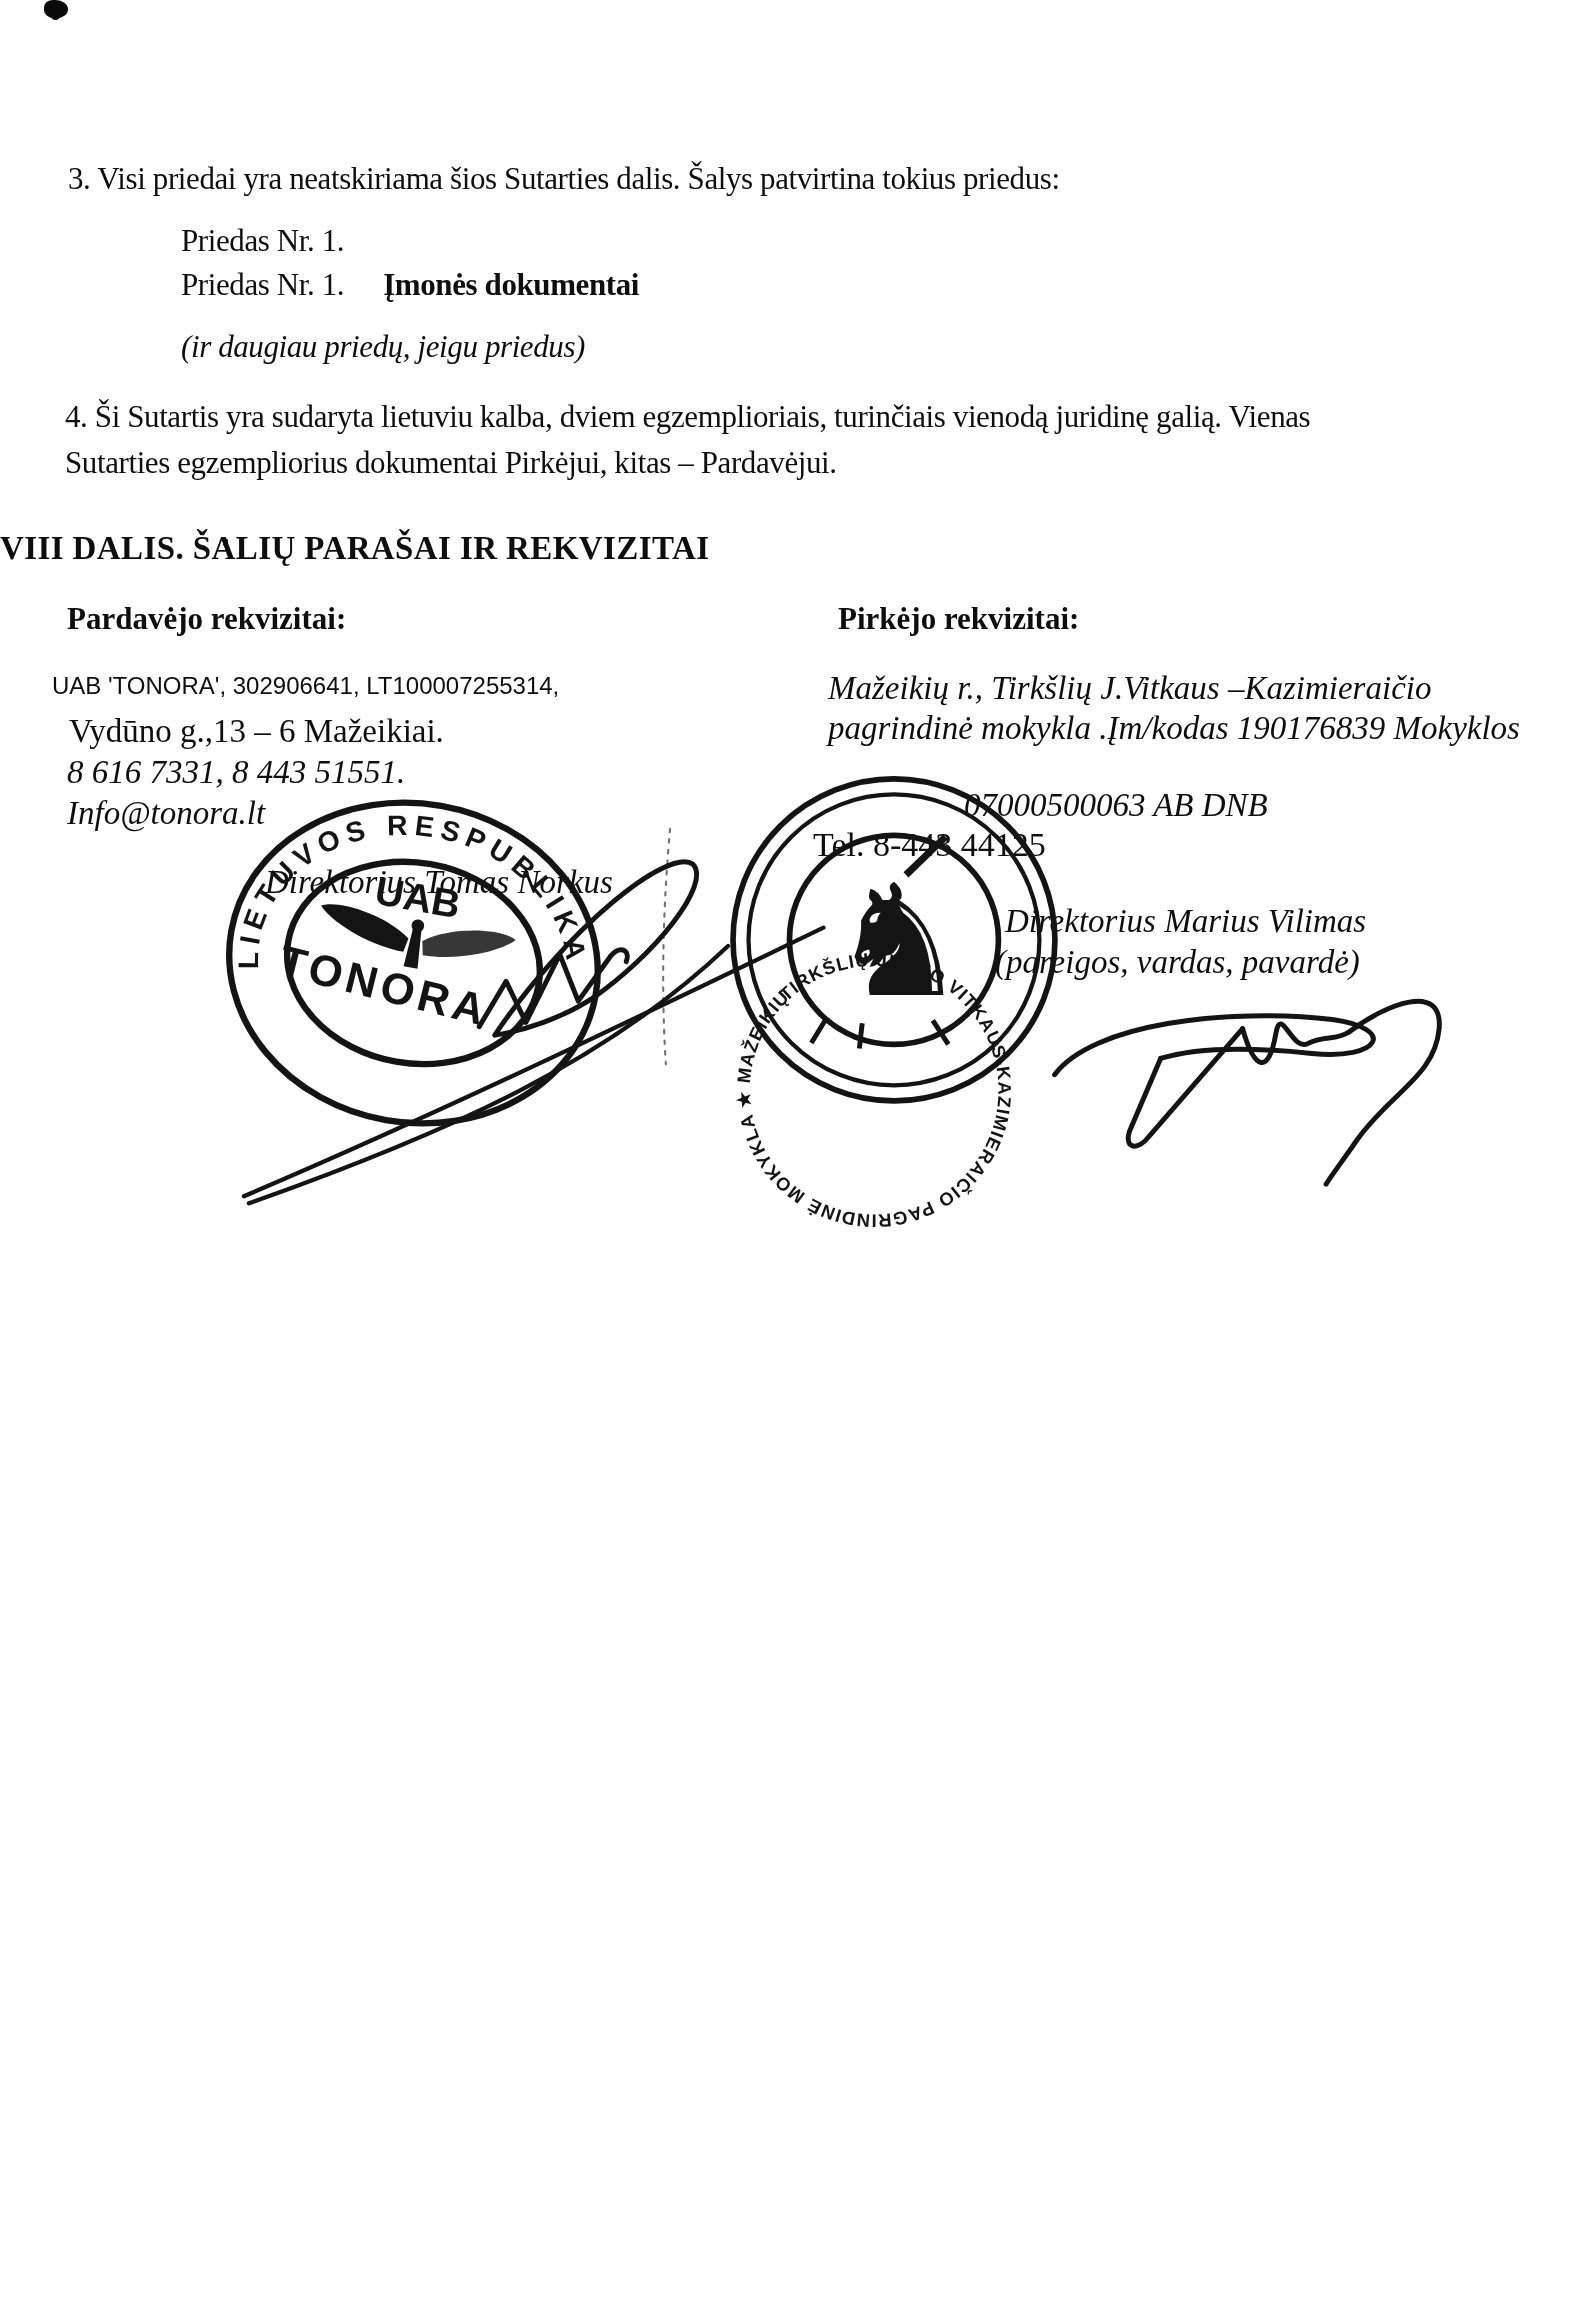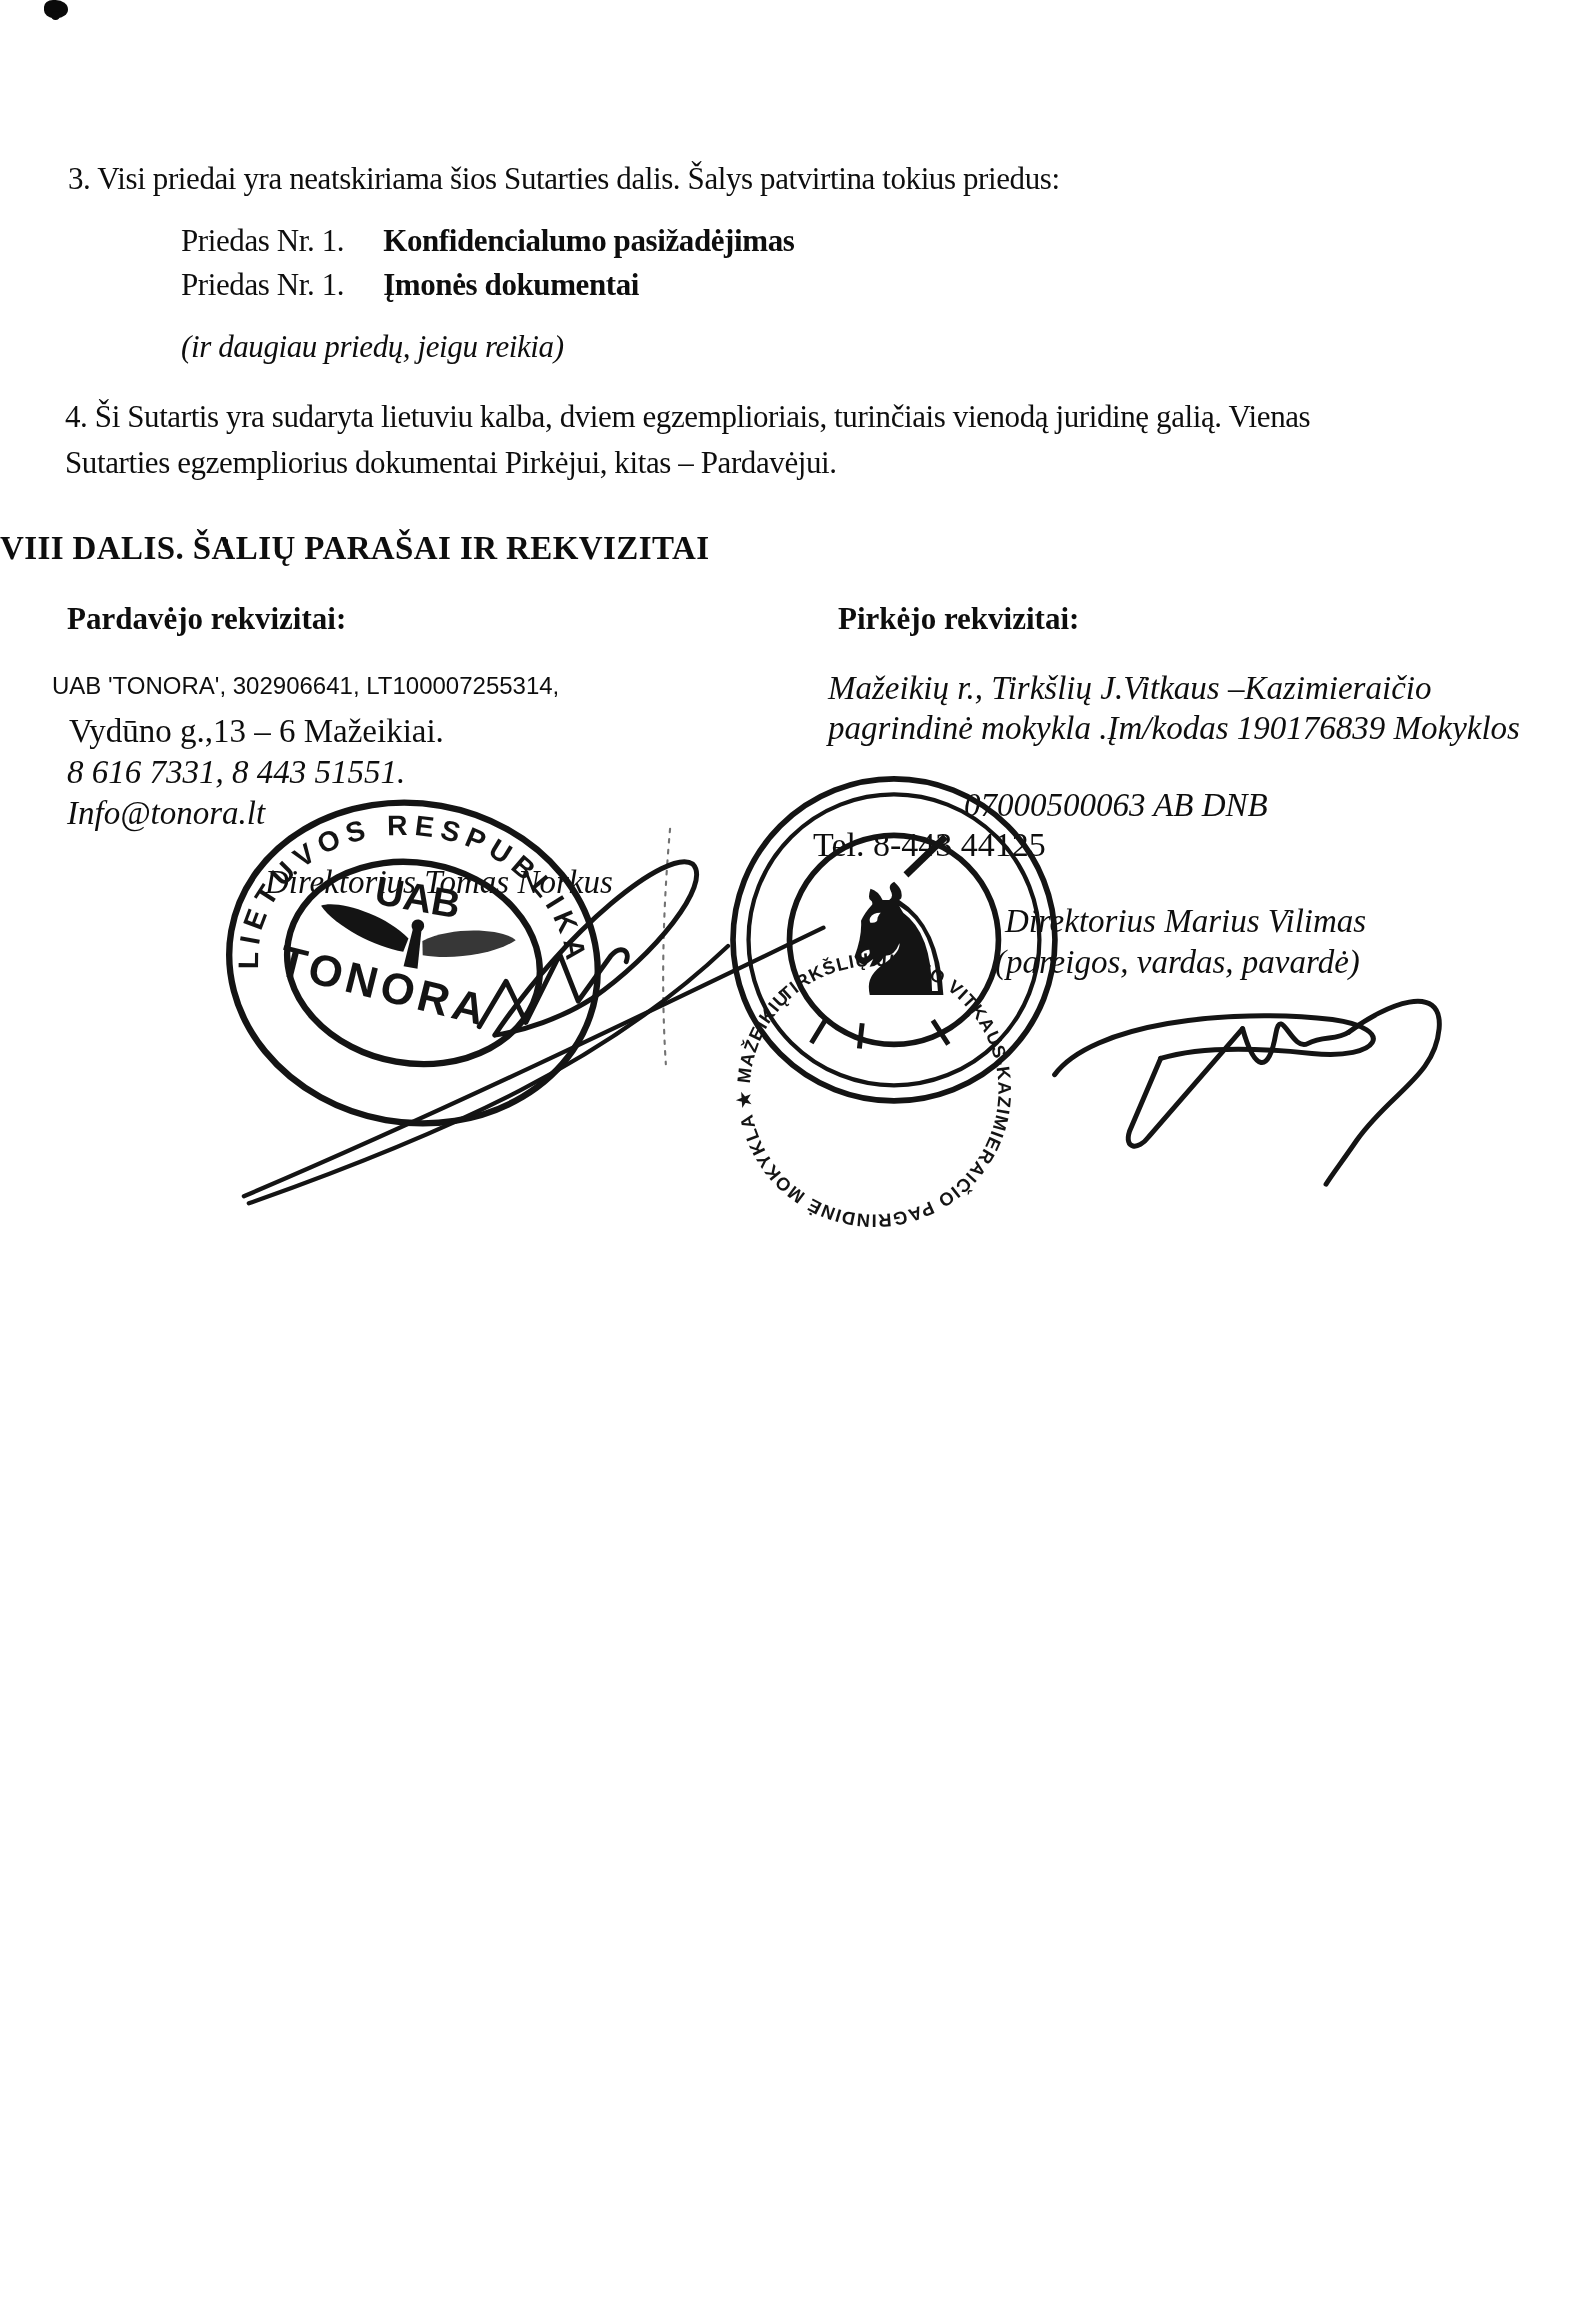--- a/index.html
+++ b/index.html
@@ -29,27 +29,26 @@
 
 <div class="page">
 
   <div class="inkblot"></div>
   <div class="dot-artifact"></div>
 
   <div class="abs body-txt" style="left:68px;top:161px;">3. Visi priedai yra neatskiriama šios Sutarties dalis. Šalys patvirtina tokius priedus:</div>
 
   <div class="abs body-txt row" style="left:181px;top:223px;">
     <span>Priedas Nr. 1.</span>
-    <span class="b">Konfidencialumo pasižadėjimas</span>
   </div>
   <div class="abs body-txt row" style="left:181px;top:267px;">
     <span>Priedas Nr. 1.</span>
     <span class="b">Įmonės dokumentai</span>
   </div>
-  <div class="abs body-txt it" style="left:181px;top:329px;">(ir daugiau priedų, jeigu reikia)</div>
+  <div class="abs body-txt it" style="left:181px;top:329px;">(ir daugiau priedų, jeigu priedus)</div>
 
   <div class="abs body-txt" style="left:65px;top:399px;text-align:center;">4. Ši Sutartis yra sudaryta lietuviu kalba, dviem egzemplioriais, turinčiais vienodą juridinę galią. Vienas</div>
   <div class="abs body-txt" style="left:65px;top:445px;">Sutarties egzempliorius dokumentai Pirkėjui, kitas – Pardavėjui.</div>
 
   <div class="abs heading-center" style="top:530px;">VIII DALIS. ŠALIŲ PARAŠAI IR REKVIZITAI</div>
 
   <div class="abs col-head" style="left:67px;top:601px;">Pardavėjo rekvizitai:</div>
   <div class="abs col-head" style="left:838px;top:601px;">Pirkėjo rekvizitai:</div>
 
   <div class="abs sans" style="left:52px;top:672px;font-size:24px;">UAB 'TONORA', 302906641, LT100007255314,</div>

